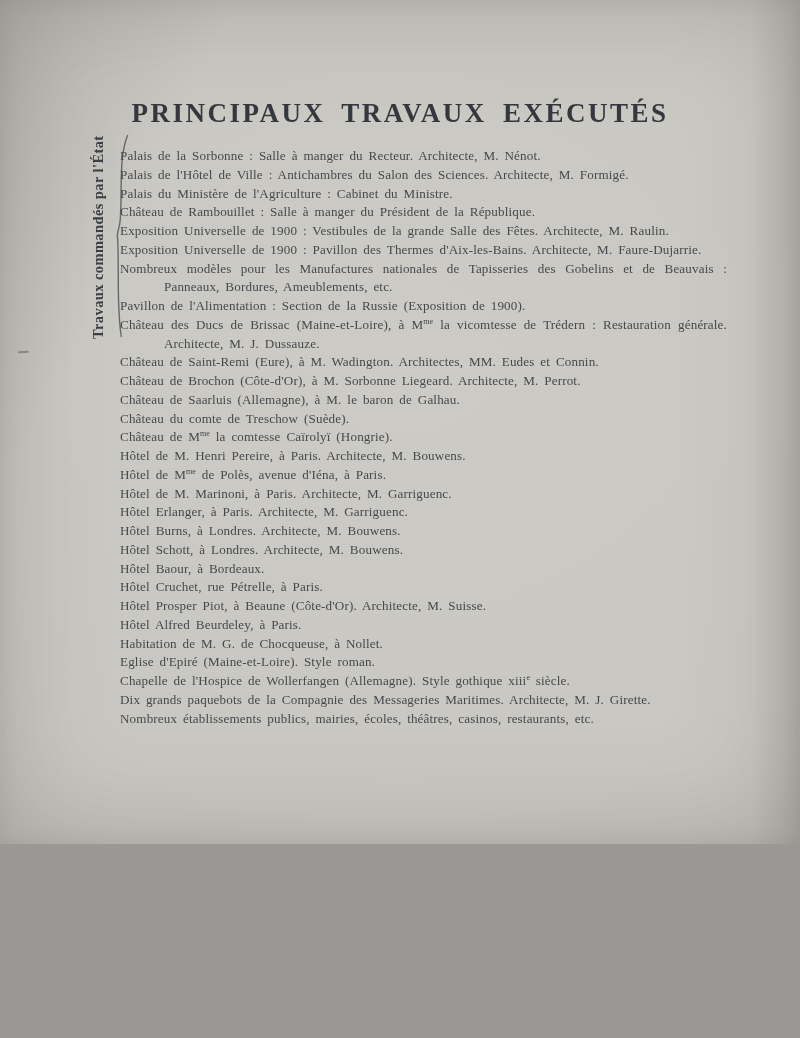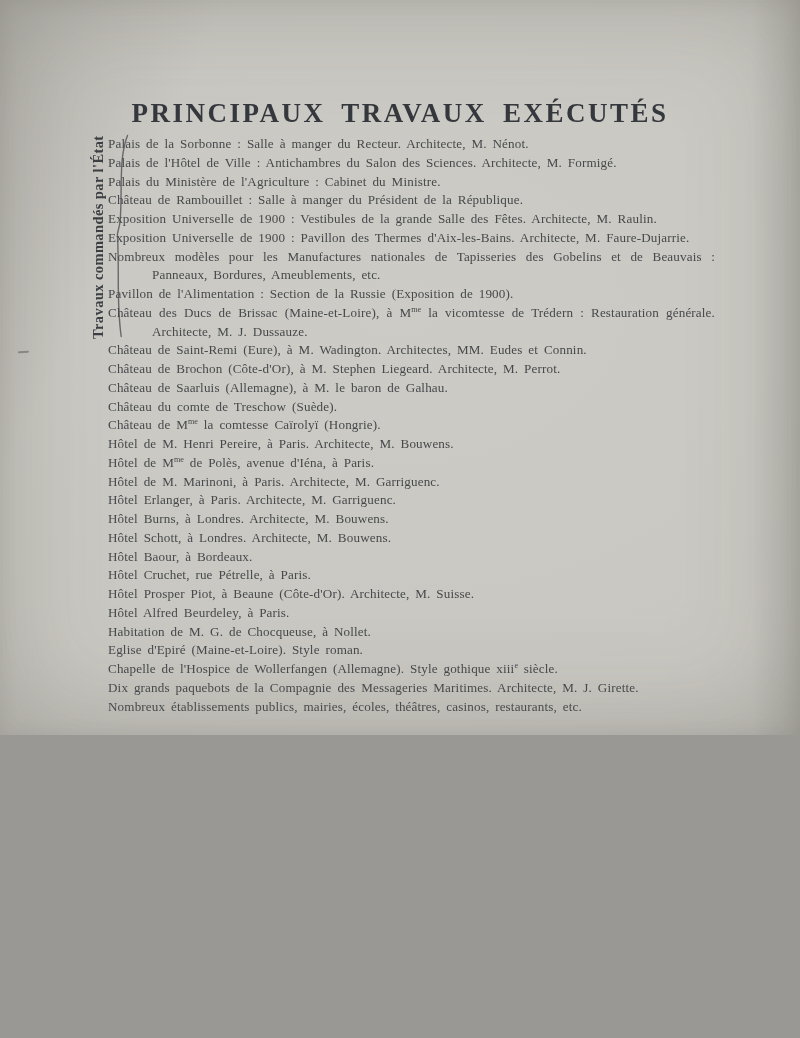--- a/index.html
+++ b/index.html
@@ -1,18 +1,18 @@
 <!DOCTYPE html>
 <html><head>
 <meta charset="utf-8">
 <style>
   html,body{margin:0;padding:0;background:#9a9894;}
   .page{
     position:relative;
-    width:800px;height:735px;
+    width:800px;height:844px;
     margin:0 auto;
     background:
       linear-gradient(115deg, rgba(108,105,99,.22) 0%, rgba(108,105,99,0) 20%),
       linear-gradient(to left, rgba(100,98,92,.18) 0%, rgba(100,98,92,0) 6%),
       radial-gradient(130% 100% at 50% 42%, #cdcbc5 0%, #c9c7c1 55%, #c0beb8 82%, #b2b0aa 100%);
     overflow:hidden;
     font-family:"Liberation Serif","DejaVu Serif",serif;
     color:#46494c;
   }
   .shading{
@@ -36,21 +36,21 @@
     font-size:14.5px;
     letter-spacing:.4px;
     white-space:nowrap;
     color:#3c4044;
   }
   .brace{
     position:absolute;left:112px;top:134px;width:18px;height:204px;
   }
   .entries{
     position:absolute;left:108px;top:135px;width:607px;
-    margin:0;padding:0;list-style:none;
+    margin:12px;padding:0;list-style:none;
     font-size:13.1px;
     line-height:18.75px;
     word-spacing:2.4px;
     letter-spacing:.15px;
   }
   .entries li{
     padding-left:44px;
     text-indent:-44px;
     text-align:justify;
   }
@@ -91,21 +91,21 @@
   <li>Palais de la Sorbonne : Salle à manger du Recteur. Architecte, M. Nénot.</li>
       <li>Palais de l'Hôtel de Ville : Antichambres du Salon des Sciences. Architecte, M. Formigé.</li>
       <li>Palais du Ministère de l'Agriculture : Cabinet du Ministre.</li>
       <li>Château de Rambouillet : Salle à manger du Président de la République.</li>
       <li>Exposition Universelle de 1900 : Vestibules de la grande Salle des Fêtes. Architecte, M. Raulin.</li>
       <li>Exposition Universelle de 1900 : Pavillon des Thermes d'Aix-les-Bains. Architecte, M. Faure-Dujarrie.</li>
       <li>Nombreux modèles pour les Manufactures nationales de Tapisseries des Gobelins et de Beauvais : Panneaux, Bordures, Ameublements, etc.</li>
       <li>Pavillon de l'Alimentation : Section de la Russie (Exposition de 1900).</li>
       <li>Château des Ducs de Brissac (Maine-et-Loire), à M<sup>me</sup> la vicomtesse de Trédern : Restauration générale. Architecte, M. J. Dussauze.</li>
       <li>Château de Saint-Remi (Eure), à M. Wadington. Architectes, MM. Eudes et Connin.</li>
-      <li>Château de Brochon (Côte-d'Or), à M. Stephen Liegeard. Architecte, M. Perrot.</li>
+      <li>Château de Brochon (Côte-d'Or), à M. Sorbonne Liegeard. Architecte, M. Perrot.</li>
       <li>Château de Saarluis (Allemagne), à M. le baron de Galhau.</li>
       <li>Château du comte de Treschow (Suède).</li>
       <li>Château de M<sup>me</sup> la comtesse Caïrolyï (Hongrie).</li>
       <li>Hôtel de M. Henri Pereire, à Paris. Architecte, M. Bouwens.</li>
       <li>Hôtel de M<sup>me</sup> de Polès, avenue d'Iéna, à Paris.</li>
       <li>Hôtel de M. Marinoni, à Paris. Architecte, M. Garriguenc.</li>
       <li>Hôtel Erlanger, à Paris. Architecte, M. Garriguenc.</li>
       <li>Hôtel Burns, à Londres. Architecte, M. Bouwens.</li>
       <li>Hôtel Schott, à Londres. Architecte, M. Bouwens.</li>
       <li>Hôtel Baour, à Bordeaux.</li>

